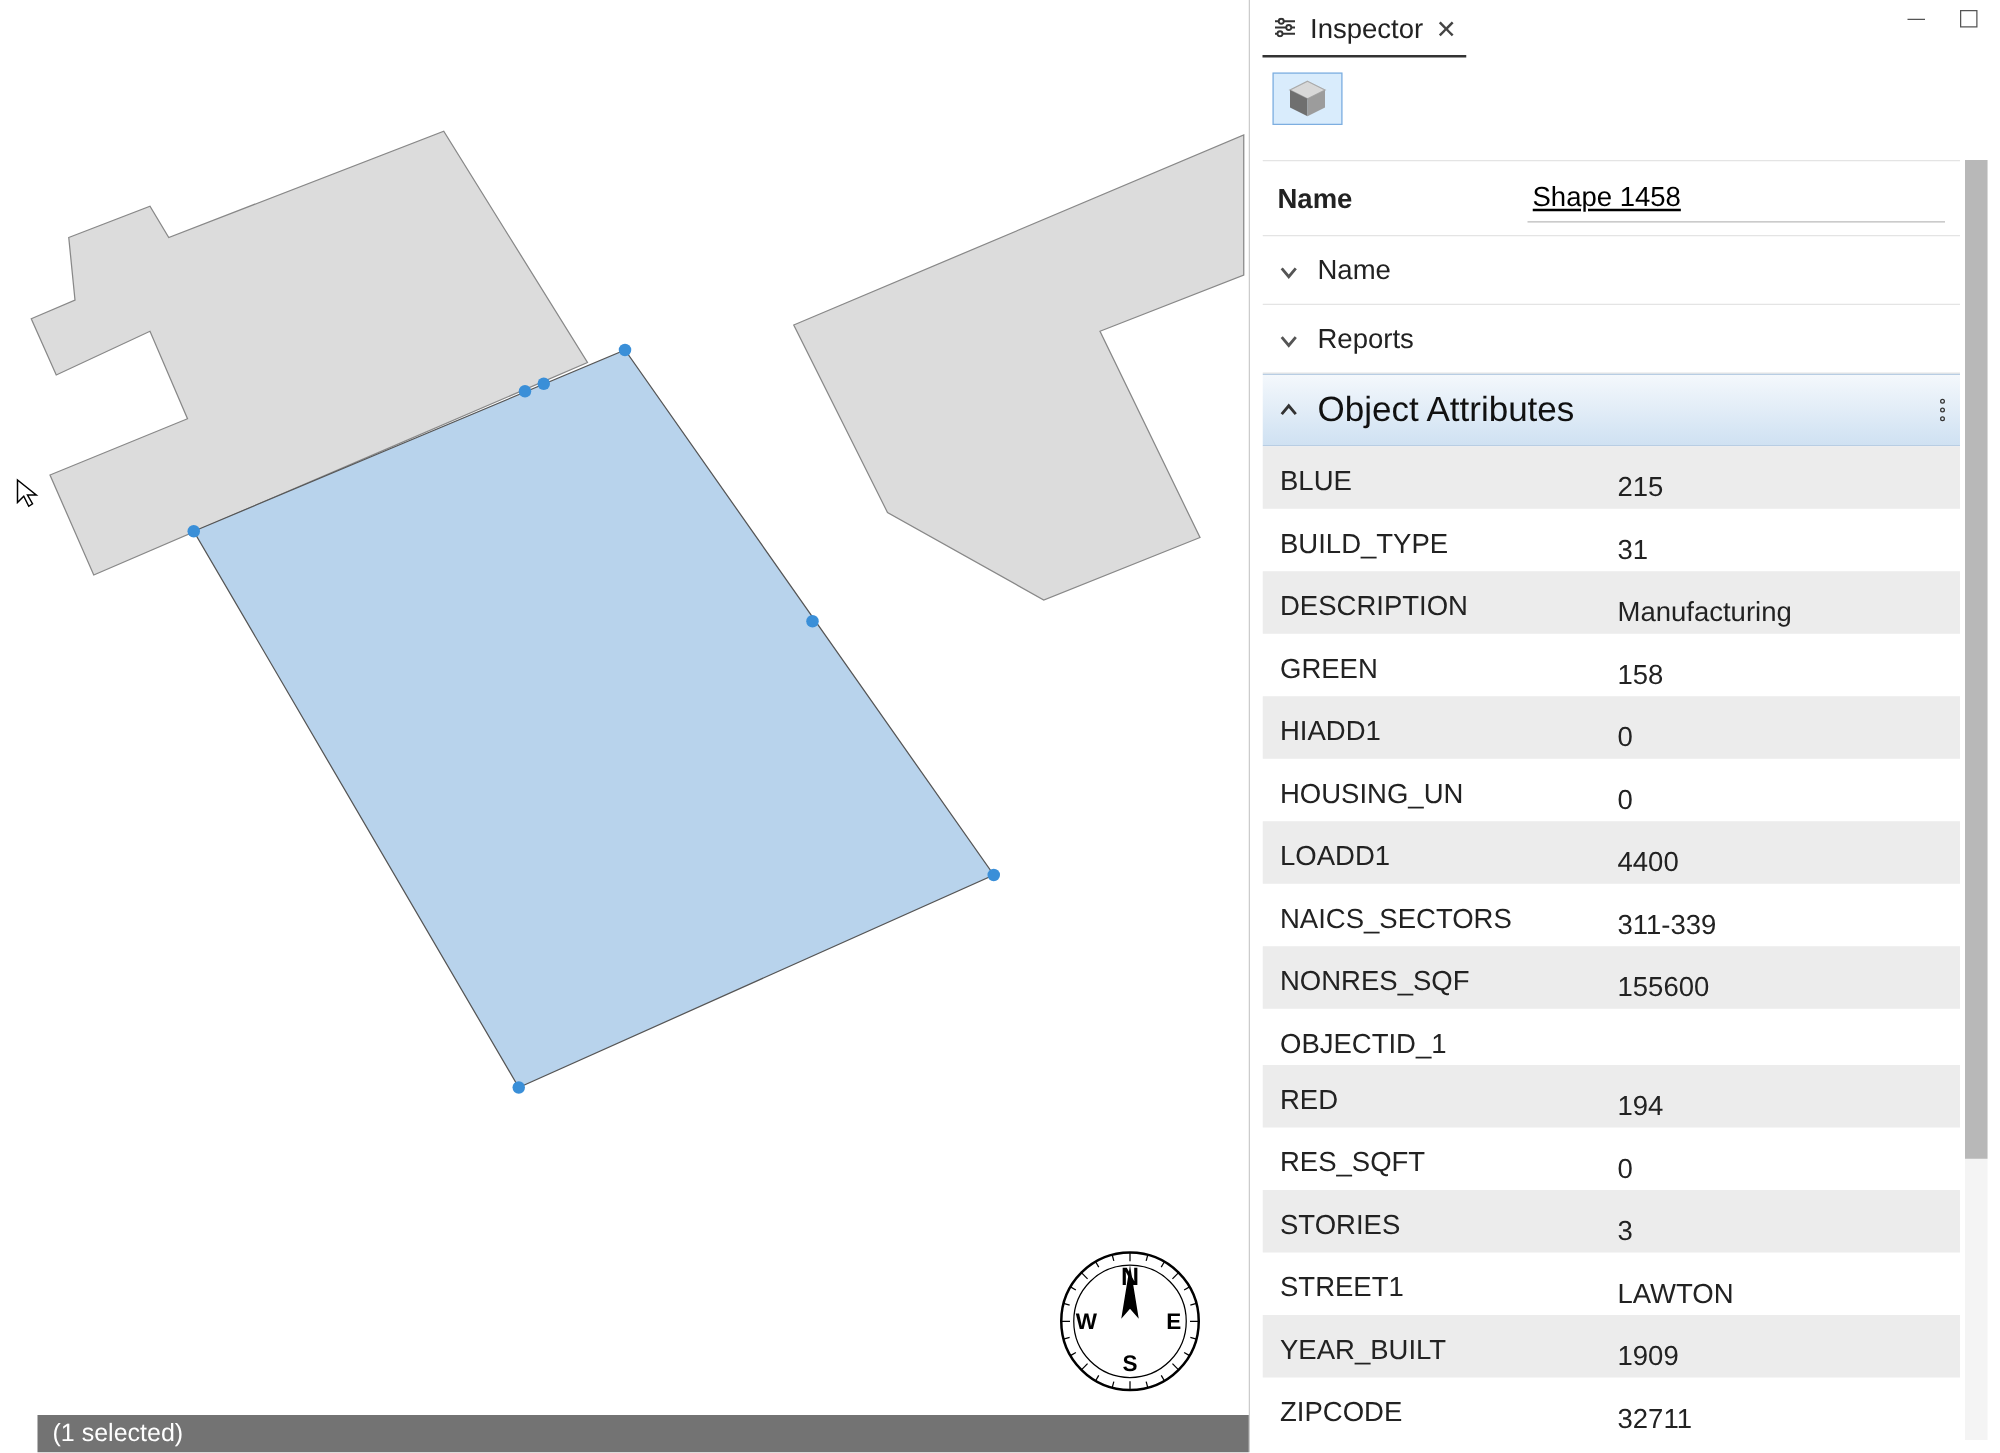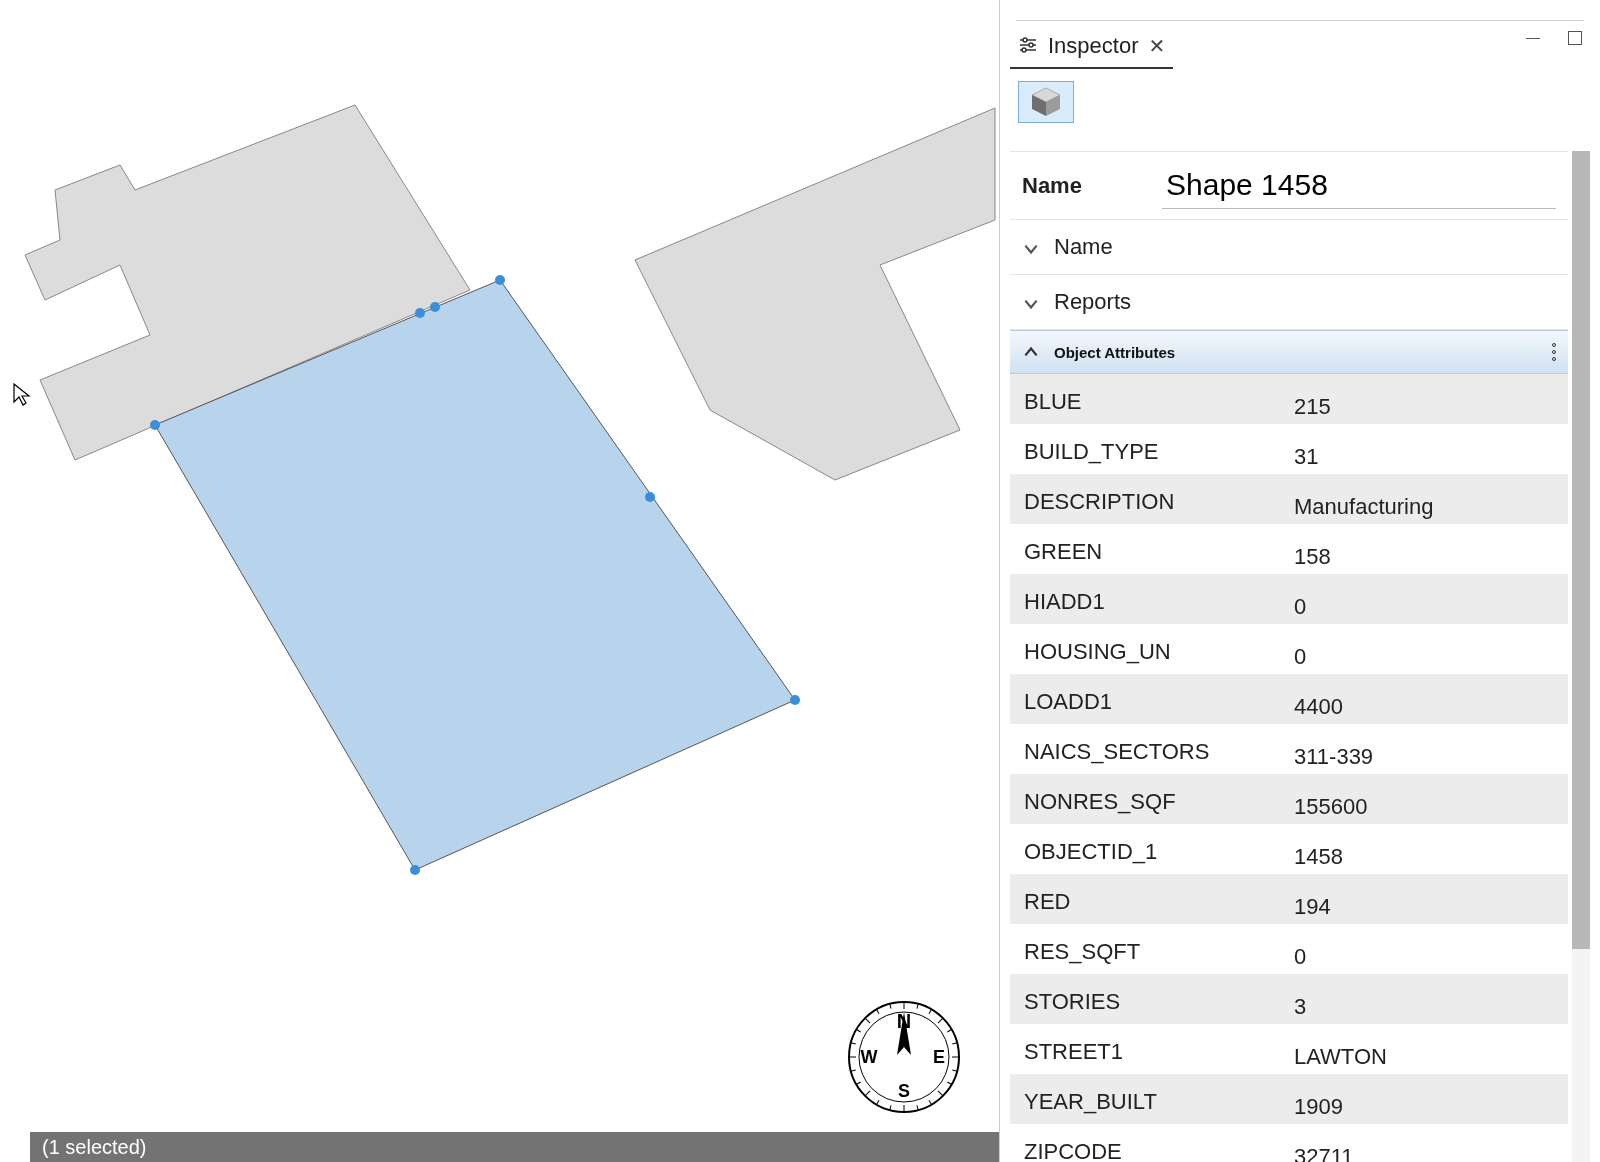--- a/index.html
+++ b/index.html
@@ -3,47 +3,47 @@
 <meta charset="utf-8">
 <style>
 * { box-sizing: border-box; margin: 0; padding: 0; font-family: "Segoe UI", Arial, sans-serif; }
 html, body { width: 1600px; height: 1162px; overflow: hidden; background: #fff; }
 .app { display: flex; width: 100%; height: 100%; }
 .viewport { flex: 1; position: relative; background: #fff; border-right: 1px solid #ccc; }
 .viewport svg { position: absolute; top: 0; left: 0; }
 .status-bar { position: absolute; bottom: 0; left: 0; right: 0; height: 30px; background: #737373; color: #fff; font-size: 20px; padding: 2px 12px; display: flex; align-items: center; margin-left: 30px; }
 .compass { position: absolute; bottom: 40px; right: 30px; width: 130px; height: 130px; }
 
-.panel { width: 600px; height: 100%; background: #fff; display: flex; flex-direction: column; padding: 20px 10px 10px 10px; }
+.panel { width: 600px; height: 100%; background: #fff; display: flex; flex-direction: column; padding: 20px 10px 10px 10px; justify-content: flex-end; }
 .panel-top { height: 20px; border: 1px solid #d0d0d0; border-top: none; margin: 0 6px 8px 6px; }
 .panel-header { position: relative; height: 42px; display: flex; align-items: flex-start; }
 .tab { display: inline-flex; align-items: center; gap: 10px; font-size: 22px; padding: 4px 8px 8px 8px; border-bottom: 2px solid #333; color: #222; }
 .tab-close { font-size: 20px; color: #444; cursor: pointer; }
 .controls { position: absolute; right: 6px; top: 0; display: flex; gap: 24px; align-items: center; }
 .ctrl { width: 18px; height: 18px; display: flex; align-items: center; justify-content: center; color: #555; }
 .ctrl.minimize::after { content: ""; display: block; width: 14px; height: 1px; background: #555; }
 .ctrl.maximize::after { content: ""; display: block; width: 12px; height: 12px; border: 1px solid #555; }
 .panel-sep { height: 1px; background: #bbb; margin: 0 6px 12px 6px; }
 
 .shape-icon { width: 56px; height: 56px; border: 1px solid #7daee0; background: #d9ecfc; display: flex; align-items: center; justify-content: center; margin: 0 0 16px 8px; }
 .shape-icon svg { width: 40px; height: 40px; }
 
 .content { flex: 1; position: relative; display: flex; }
 .rows { flex: 1; overflow: hidden; }
 .name-row { display: flex; align-items: center; padding: 10px 12px; border-top: 1px solid #e4e4e4; border-bottom: 1px solid #e4e4e4; }
 .name-row .lbl { width: 200px; font-size: 22px; color: #222; font-weight: bold; }
-.name-row input { flex: 1; font-size: 30px; border: none; border-bottom: 1px solid #bbb; padding: 6px 4px; outline: none; background: transparent; }
+.name-row input { flex: 1; font-size: 22px; border: none; border-bottom: 1px solid #bbb; padding: 6px 4px; outline: none; background: transparent; text-decoration: underline; }
 
 .section-head { display: flex; align-items: center; gap: 14px; padding: 14px 12px; font-size: 22px; color: #222; border-bottom: 1px solid #e4e4e4; cursor: pointer; }
 .chev { width: 18px; height: 18px; display: inline-block; }
 .chev svg { width: 100%; height: 100%; }
 
 .obj-head { display: flex; align-items: center; justify-content: space-between; padding: 12px 12px; background: linear-gradient(#f4f8fc, #cfe1f2); border-top: 1px solid #b8cde3; border-bottom: 1px solid #b8cde3; cursor: pointer; }
 .obj-head .left { display: flex; align-items: center; gap: 14px; }
-.obj-head .title { font-size: 15px; font-weight: 700; color: #111; }
+.obj-head .title { font-size: 28px; font-weight: 400; color: #111; }
 .dots { display: flex; flex-direction: column; gap: 3px; }
 .dots span { width: 4px; height: 4px; border: 1px solid #333; border-radius: 50%; }
 
 .attr-table { width: 100%; }
 .attr-row { display: flex; font-size: 22px; color: #222; }
 .attr-row:nth-child(odd) { background: #ececec; }
 .attr-row .k { width: 270px; padding: 15px 0 4px 14px; }
 .attr-row .v { flex: 1; padding: 20px 0 4px 14px; }
 
 .scrollbar { width: 18px; background: #f4f4f4; position: relative; margin-left: 4px; }
@@ -271,21 +271,20 @@
             <div class="attr-row">
               <div class="k">NAICS_SECTORS</div>
               <div class="v">311-339</div>
             </div>
             <div class="attr-row">
               <div class="k">NONRES_SQF</div>
               <div class="v">155600</div>
             </div>
             <div class="attr-row">
               <div class="k">OBJECTID_1</div>
-              <div class="v">1458</div>
             </div>
             <div class="attr-row">
               <div class="k">RED</div>
               <div class="v">194</div>
             </div>
             <div class="attr-row">
               <div class="k">RES_SQFT</div>
               <div class="v">0</div>
             </div>
             <div class="attr-row">

